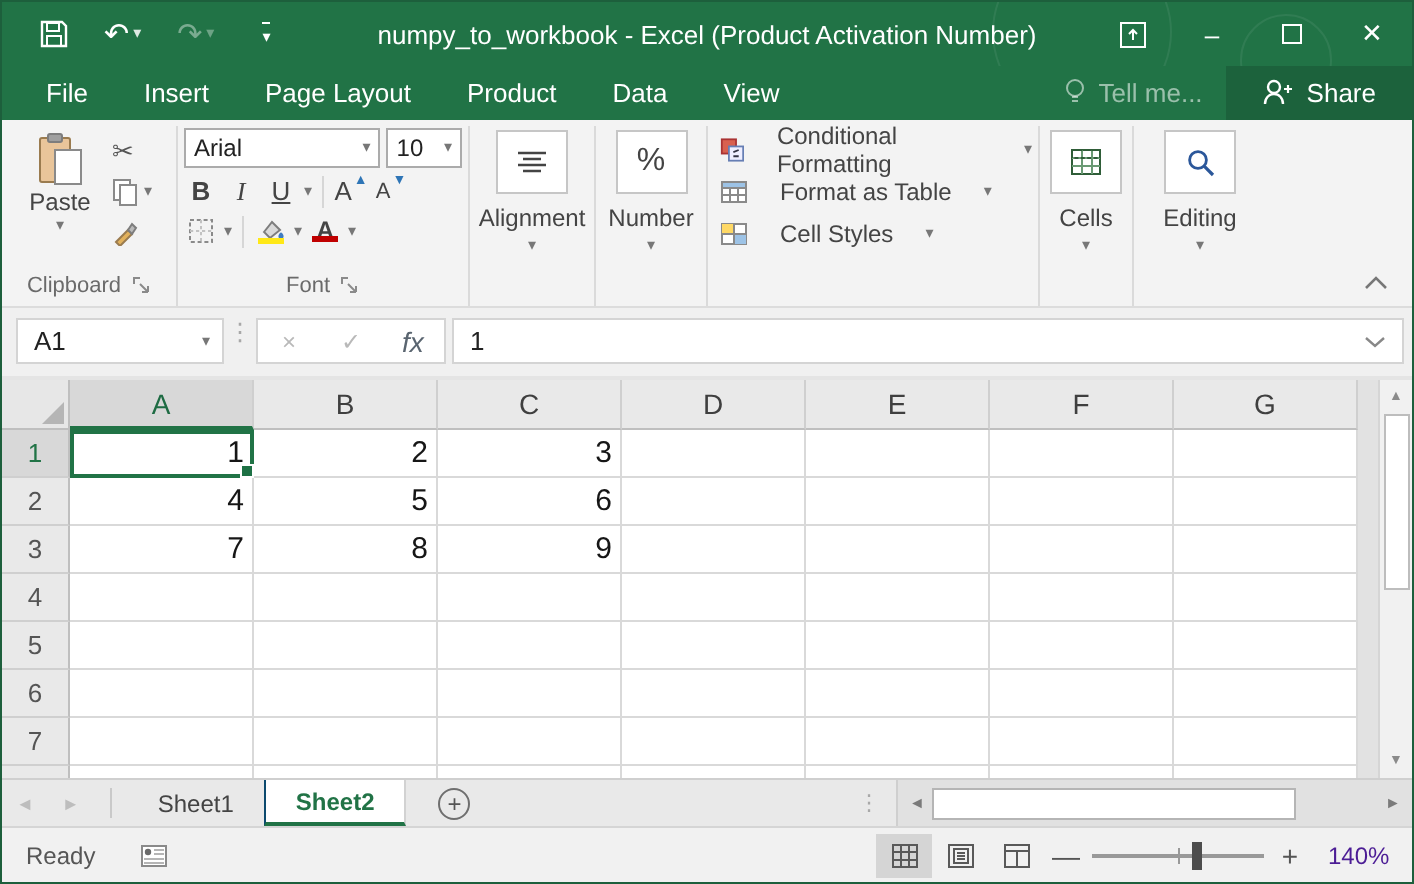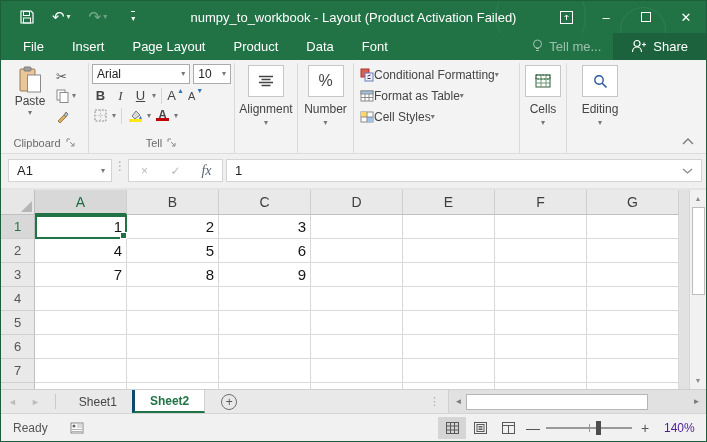--- a/index.html
+++ b/index.html
@@ -48,31 +48,31 @@
 .tri-dn{align-self:flex-start}
 .vdiv{width:1px;height:16px;background:#d6d6d6;margin:0 2px}
 .colorbar{display:inline-block;width:13px;height:3px;margin-top:-2px}
 .stack{display:flex;flex-direction:column;align-items:center;line-height:1}
 
 .collapsed{display:flex;flex-direction:column;align-items:center;padding:2px 9px 0 9px}
 .iconbox{width:36px;height:32px;background:#fff;border:1px solid #c6c6c6;display:flex;align-items:center;justify-content:center}
 .collapsed .clabel{font-size:12px;color:#444;margin-top:5px}
 .collapsed .dd{margin-top:3px}
 
-.stylerow{display:flex;align-items:center;gap:0;font-size:12px;color:#444;height:21px;padding-left:3px}
+.stylerow{display:flex;align-items:center;gap:16px;font-size:12px;color:#444;height:21px;padding-left:3px}
 .collapse-chevron{position:absolute;right:12px;bottom:8px}
 
 .formulabar{flex:0 0 36px;background:#f0f0f0;display:flex;align-items:flex-start;padding:5px 4px 6px 7px;border-bottom:2px solid #e4e4e4}
 .namebox{width:104px;height:23px;background:#fff;border:1px solid #d4d4d4;display:flex;align-items:center;padding:0 6px 0 8px;font-size:13px;color:#222}
 .namebox .dd{margin-left:auto}
 .fdots{width:16px;text-align:center;color:#a8a8a8;font-size:12px}
 .fbtns{display:flex;height:23px;background:#fff;border:1px solid #d4d4d4;align-items:center}
 .fbtns span{width:31px;text-align:center}
 .fx-cancel,.fx-enter{color:#b9b9b9;font-size:12px}
-.fx{font-family:Liberation Serif, serif;font-style:italic;font-size:14px;color:#5a6570}
+.fx{font-family:Liberation Sans, sans-serif;font-style:italic;font-size:14px;color:#5a6570}
 .finput{flex:1;height:23px;background:#fff;border:1px solid #d4d4d4;margin-left:3px;display:flex;align-items:center;padding:0 8px;font-size:13px;color:#222}
 .finput svg{margin-left:auto}
 
 .gridwrap{flex:1;display:flex;background:#e2e2e2;overflow:hidden}
 .gridarea{flex:1;overflow:hidden;background:#e2e2e2}
 .grow{display:flex;height:24px}
 .grow.hd{height:25px}
 .corner{flex:0 0 34px;background:#e7e7e7;border-right:1px solid #bfbfbf;border-bottom:1px solid #bfbfbf;position:relative}
 .corner::after{content:"";position:absolute;right:2px;bottom:2px;border-left:11px solid transparent;border-bottom:11px solid #b5b5b5}
 .colh{flex:0 0 92px;display:flex;align-items:center;justify-content:center;font-size:14px;color:#3f3f3f;background:#e9e9e9;border-right:1px solid #cfcfcf;border-bottom:1px solid #bfbfbf}
@@ -83,21 +83,21 @@
 .cell.sel{outline:2px solid #217346;outline-offset:-2px;z-index:2}
 .cell.sel::after{content:"";position:absolute;right:-1px;bottom:-1px;width:5px;height:5px;background:#1e7145;border:1px solid #fff;z-index:3}
 .vscroll{flex:0 0 17px;background:#f1f1f1;border-left:1px solid #d5d5d5;display:flex;flex-direction:column;align-items:center;padding:1px 0}
 .sarrow{height:15px;display:flex;align-items:center;justify-content:center;font-size:7px;color:#8a8a8a;width:100%}
 .vthumb{width:13px;height:88px;background:#fff;border:1px solid #bdbdbd;margin-top:1px}
 
 .sheetbar{flex:0 0 24px;background:#e9e9e9;display:flex;align-items:stretch;border-top:1px solid #cfcfcf;font-size:12px;color:#444}
 .snav{display:flex;align-items:center;padding:0 7px;color:#bdbdbd;font-size:9px}
 .sdiv{width:1px;background:#c9c9c9;margin:4px 8px}
 .stab{padding:0 15px;display:flex;align-items:center}
-.stab.active{background:#fff;color:#217346;font-weight:bold;border-bottom:2px solid #217346;border-left:3px solid #0c4a6e;border-right:1px solid #d2d2d2}
+.stab.active{background:#fff;color:#217346;font-weight:bold;border-bottom:2px solid #217346;border-left:1px solid #0c4a6e;border-right:1px solid #d2d2d2}
 .newsheet{align-self:center;width:16px;height:16px;border:1px solid #6f6f6f;border-radius:50%;display:flex;align-items:center;justify-content:center;font-size:12px;color:#555;margin-left:16px;line-height:1}
 .sheetright{margin-left:auto;display:flex;align-items:stretch}
 .sdots{display:flex;align-items:center;color:#a8a8a8;padding:0 8px;font-size:11px}
 .hscroll{width:258px;background:#e1e1e1;border-left:1px solid #cfcfcf;display:flex;align-items:center;padding:0 2px}
 .harrow{width:15px;text-align:center;font-size:8px;color:#7a7a7a}
 .hthumb{width:182px;height:16px;background:#fff;border:1px solid #b5b5b5}
 .hgap{flex:1}
 
 .statusbar{flex:0 0 28px;background:#f1f1f1;display:flex;align-items:center;border-top:1px solid #d5d5d5;font-size:12px;color:#565656;padding-left:12px}
 .macro{margin-left:22px;display:flex;align-items:center}
@@ -131,21 +131,21 @@
           <span class="dd">▾</span>
         </span>
       <span class="qbtn dim">
           <span>↷</span>
           <span class="dd">▾</span>
         </span>
       <span class="qbtn">
           <span class="qat-custom">▾</span>
         </span>
     </div>
-    <div class="title">numpy_to_workbook - Layout (Product Activation Failed)</div>
+    <div class="title">numpy_to_workbook - Excel (Product Activation Number)</div>
     <div class="wincontrols">
       <span class="wbtn">
         <svg width="13" height="13" viewBox="0 0 13 13">
             <rect x="0.5" y="0.5" width="12" height="12" fill="none" stroke="#fff"></rect>
             <path d="M6.5 9 V4 M4.5 6 L6.5 4 L8.5 6" fill="none" stroke="#fff"></path>
           </svg>
       </span>
       <span class="wbtn">–</span>
       <span class="wbtn">
           <span class="maxbox"></span>
@@ -153,21 +153,21 @@
       <span class="wbtn">✕</span>
     </div>
   </header>
 
   <nav class="tabrow">
     <span class="rtab">File</span>
     <span class="rtab">Insert</span>
     <span class="rtab">Page Layout</span>
     <span class="rtab">Product</span>
     <span class="rtab">Data</span>
-    <span class="rtab">Font</span>
+    <span class="rtab">View</span>
     <span class="tellme">
       <svg width="11" height="15" viewBox="0 0 11 15">
           <circle cx="5.5" cy="5" r="4" fill="none" stroke="rgba(255,255,255,.55)"></circle>
           <path d="M4 9.5 h3 M4 11.5 h3" stroke="rgba(255,255,255,.55)"></path>
         </svg>
       <span>Tell me...</span>
     </span>
     <span class="share">
       <svg width="15" height="15" viewBox="0 0 15 15">
           <circle cx="6" cy="4.5" r="3" fill="none" stroke="#fff" stroke-width="1.2"></circle>
@@ -265,21 +265,21 @@
         <span class="dd">▾</span>
         <span class="fbtn">
           <span class="stack">
               <span class="bold" style="font-size:12px;line-height:10px">A</span>
               <span class="colorbar" style="background:#c00000"></span>
             </span>
         </span>
         <span class="dd">▾</span>
       </div>
       <div class="glabel">
-          <span>Tell</span>
+          <span>Font</span>
         <svg class="launcher" viewBox="0 0 10 10">
             <path d="M1 4 V1 H4 M4 4 L8 8 M8 8 v-3 M8 8 h-3" fill="none" stroke="#8a8a8a"></path>
           </svg>
       </div>
     </div>
 
     <div class="rgroup collapsed" style="width:63px">
       <span class="iconbox">
           <svg width="16" height="12" viewBox="0 0 16 12">
             <path d="M1 1.5 h14 M3.5 4.5 h9 M1 7.5 h14 M3.5 10.5 h9" stroke="#444" stroke-width="1.3"></path>

